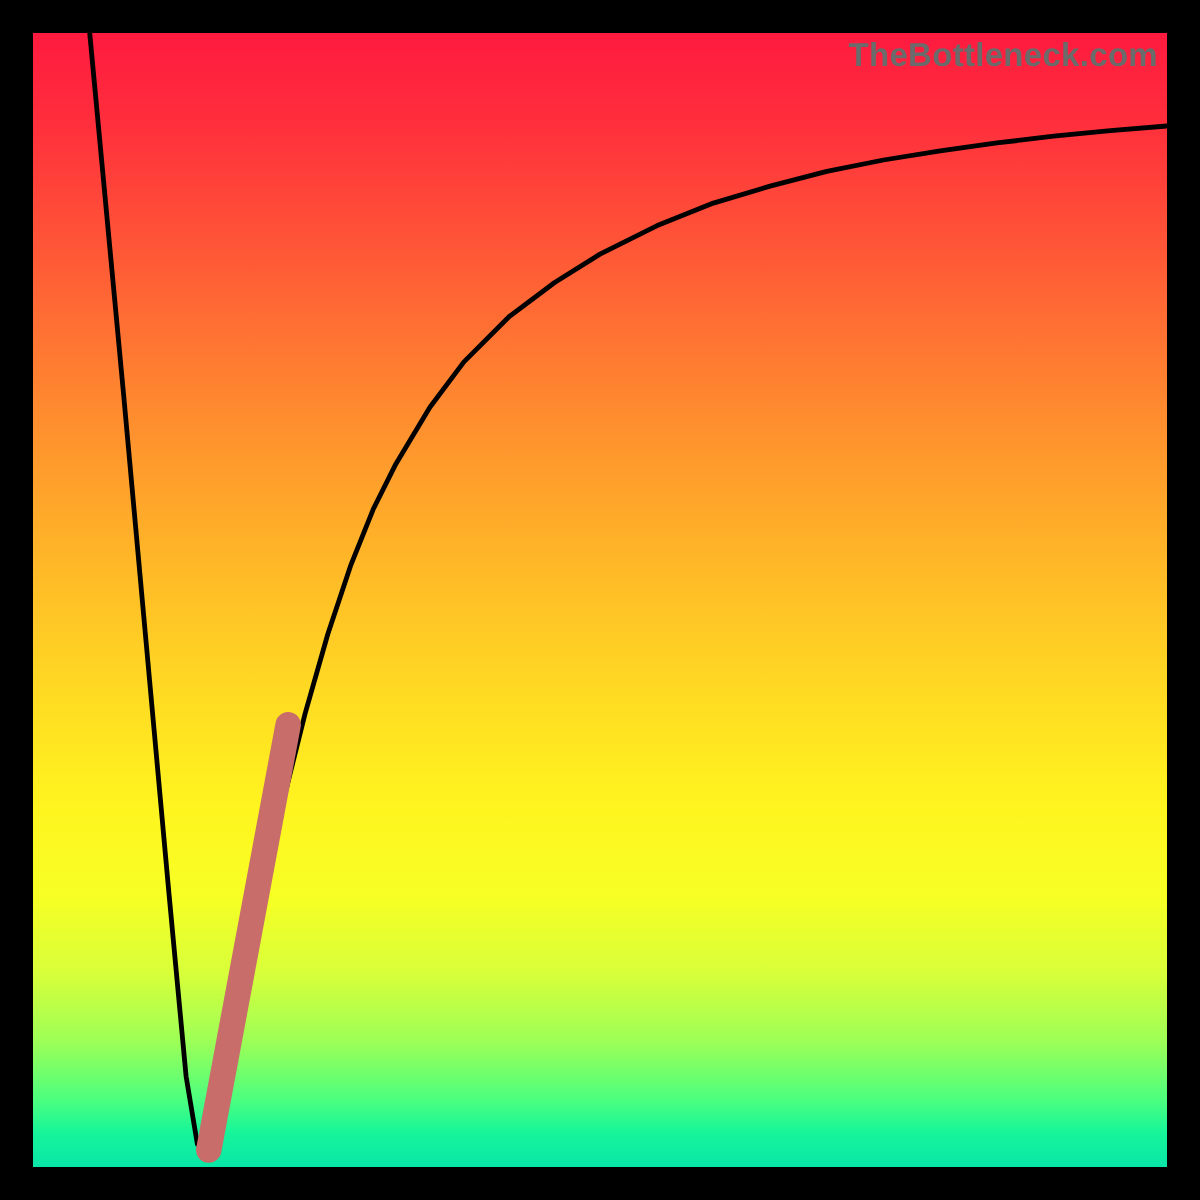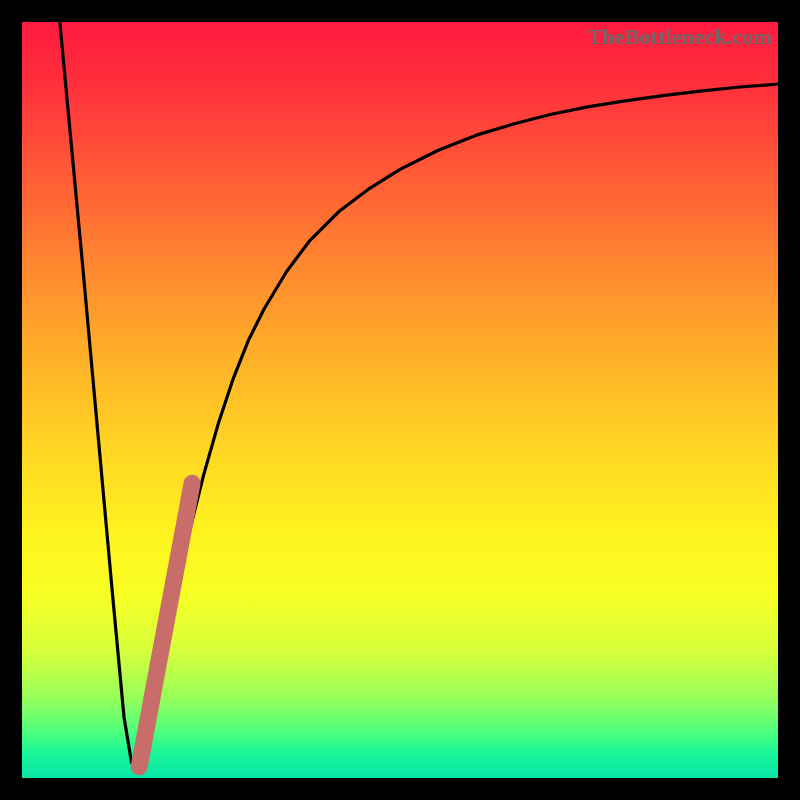--- a/index.html
+++ b/index.html
@@ -32,21 +32,20 @@
       #ffb228 45%,
       #ffd723 57%,
       #fff41f 68%,
       #f7ff24 76%,
       #d7ff3a 83%,
       #9cff57 89%,
       #4dff7e 94%,
       #16f59a 97%,
       #08e6a8 100%
     );
-    font-family: Liberation Serif, serif;
   }
   .watermark {
     position: absolute;
     top: 2px;
     right: 6px;
     font-size: 22px;
     font-weight: 600;
     letter-spacing: 0.2px;
     color: #6b6b6b;
     user-select: none;

